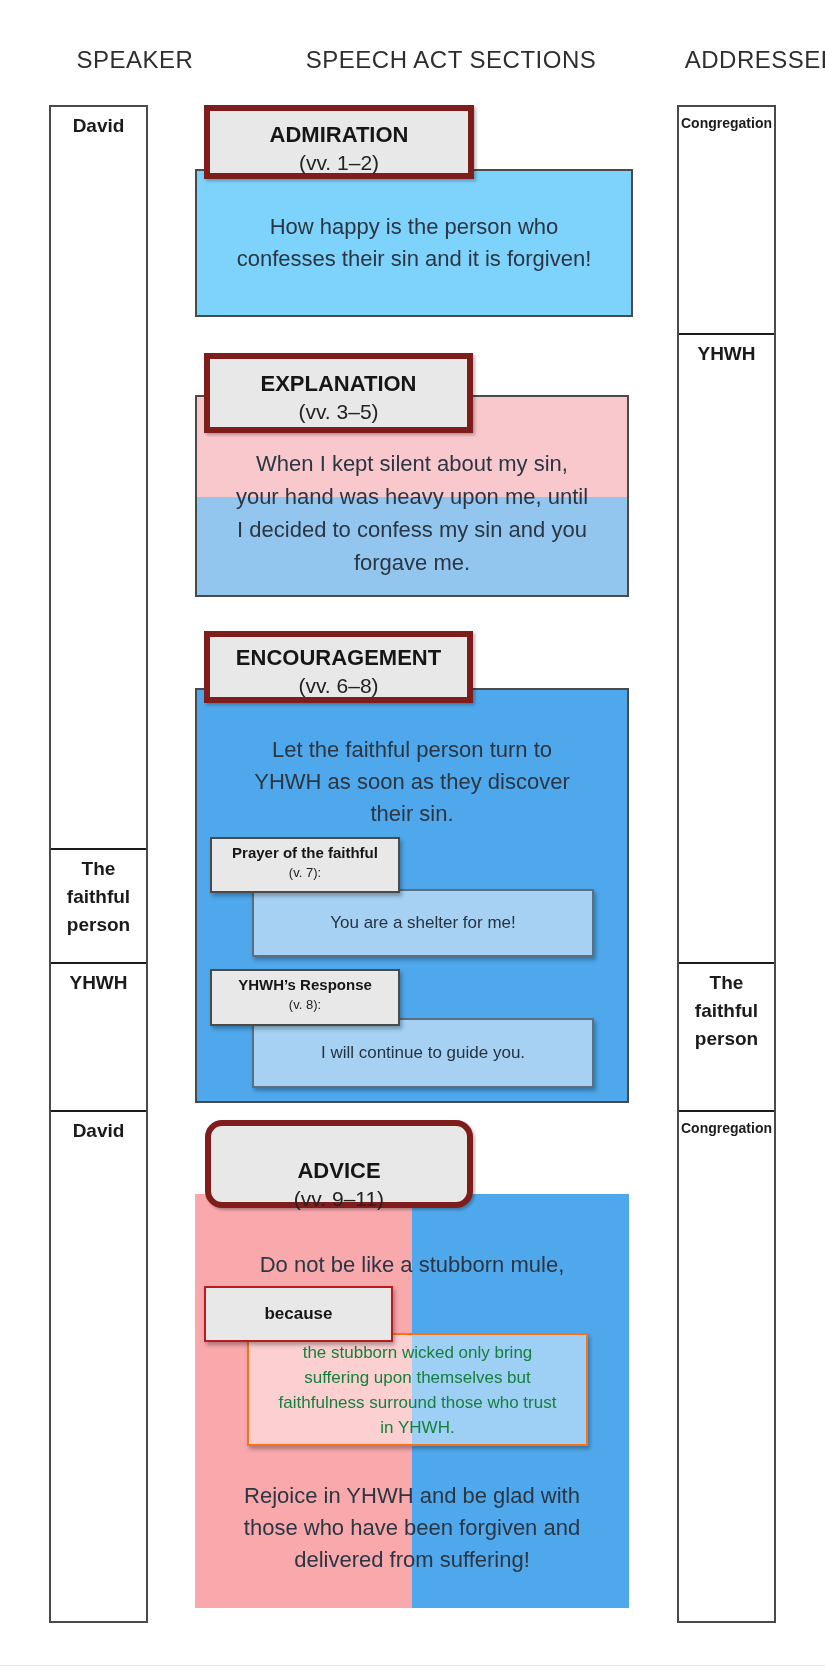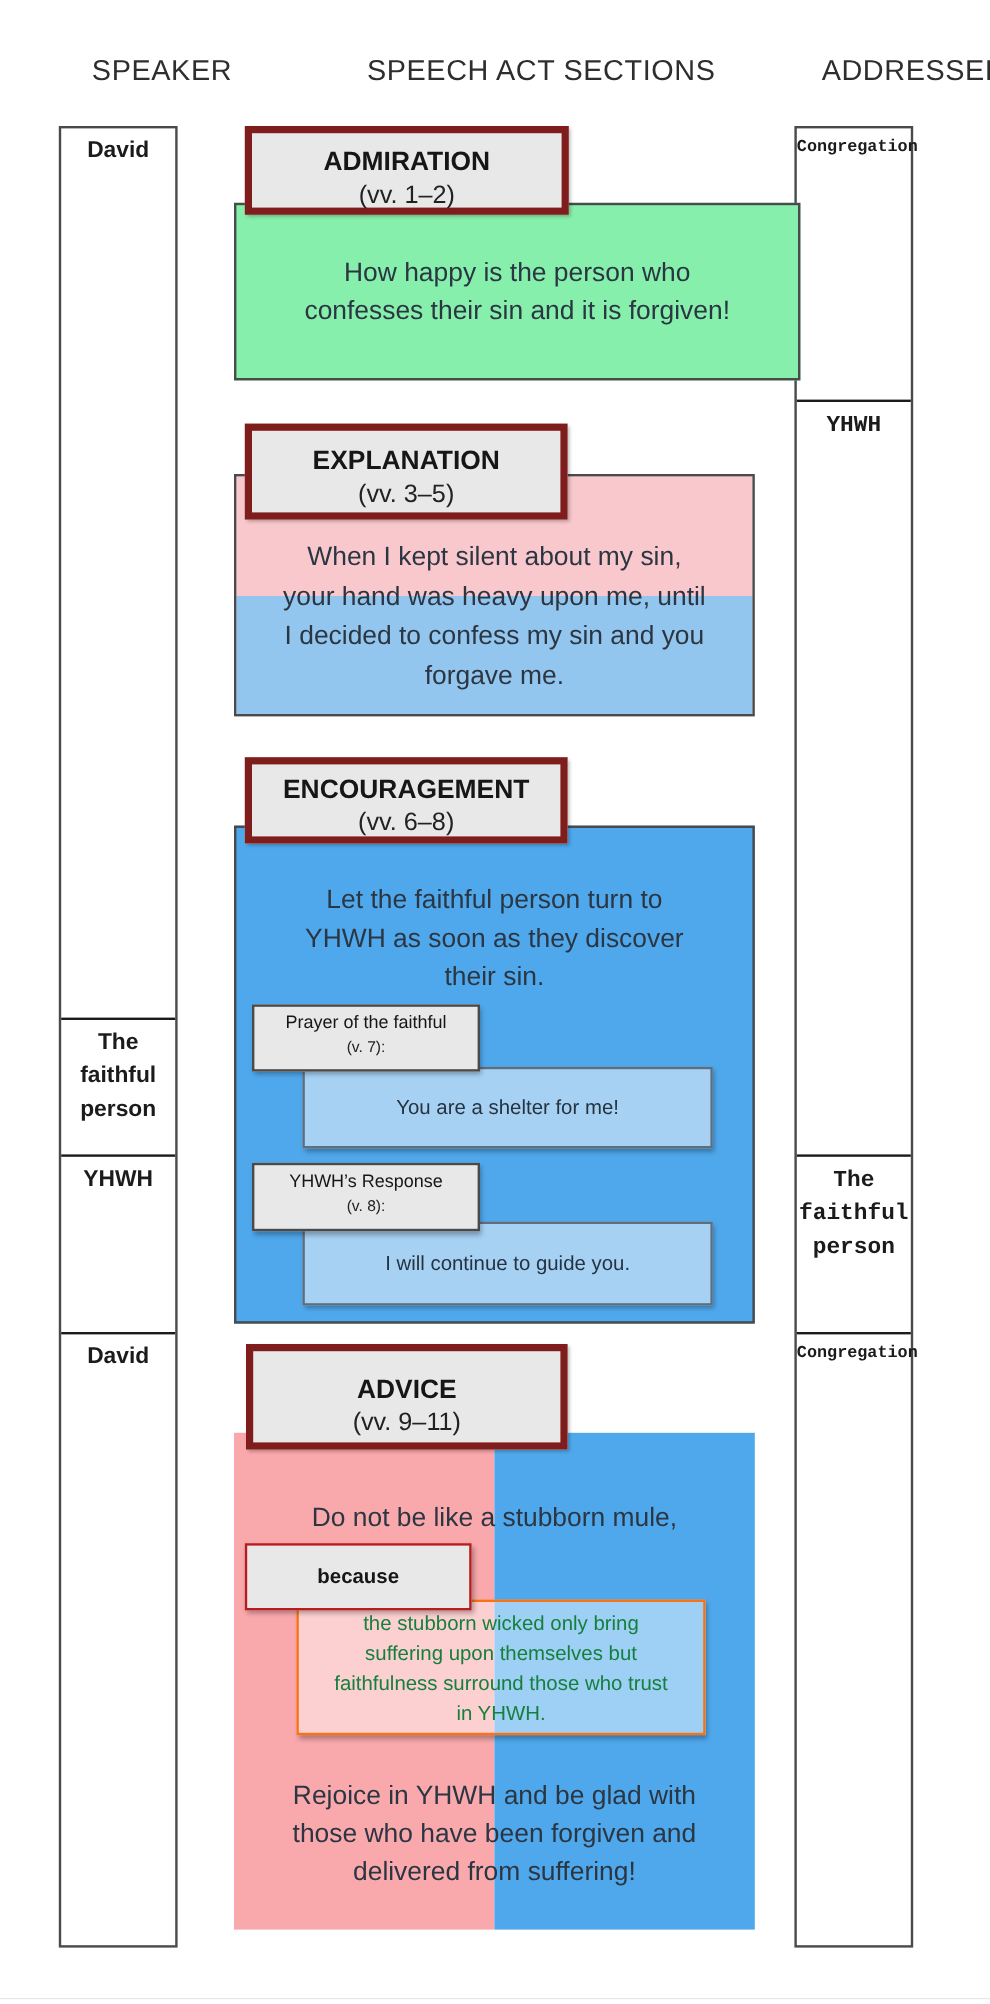--- a/index.html
+++ b/index.html
@@ -21,21 +21,21 @@
   .sec-title{font-weight:bold;font-size:22px;line-height:28px;color:#161616;}
   .sec-verse{font-size:21px;line-height:28px;color:#222;}
   
   .content{position:absolute;box-sizing:border-box;z-index:1;}
   .bordered{border:2px solid #4a4a4a;}
   .bigtxt{position:absolute;left:0;right:0;text-align:center;font-size:22px;line-height:32px;color:#2b3642;z-index:1;}
   .bigtxt.tight{line-height:33px;}
   
   .subgray{position:absolute;background:#e8e8e8;border:2px solid #4a4a4a;box-sizing:border-box;
            text-align:center;z-index:3;box-shadow:2px 3px 4px rgba(0,0,0,0.3);padding-top:4px;}
-  .sub-title{font-weight:normal;font-size:15px;line-height:20px;color:#161616;}
+  .sub-title{font-weight:bold;font-size:15px;line-height:20px;color:#161616;}
   .sub-verse{font-size:13px;line-height:19px;color:#222;}
   
   .quote{position:absolute;background:#a6d1f3;border:2px solid #5c6f80;box-sizing:border-box;z-index:2;
          display:flex;align-items:center;justify-content:center;text-align:center;
          font-size:17px;color:#253341;box-shadow:2px 3px 4px rgba(0,0,0,0.3);}
   
   .half{position:absolute;top:0;bottom:0;width:217px;z-index:0;}
   .reason{position:absolute;background:rgba(255,255,255,0.45);border:2px solid #f97316;box-sizing:border-box;
           z-index:2;text-align:center;font-size:17px;line-height:25px;color:#15803d;padding-top:5px;
           box-shadow:2px 3px 4px rgba(0,0,0,0.3);}
@@ -61,40 +61,40 @@
       <div class="col-label">The faithful person</div>
     </div>
     <div class="col-seg divided" style="top:855px;height:148px;">
       <div class="col-label">YHWH</div>
     </div>
     <div class="col-seg divided" style="top:1003px;height:511px;">
       <div class="col-label">David</div>
     </div>
   </div>
 
-  <div class="col" style="left:662px;font-family:Liberation Mono, monospace;">
+  <div class="col" style="left:677px;">
     <div class="col-seg" style="top:0;height:226px;">
       <div class="col-label small">Congregation</div>
     </div>
     <div class="col-seg divided" style="top:226px;height:629px;">
       <div class="col-label">YHWH</div>
     </div>
     <div class="col-seg divided" style="top:855px;height:148px;">
       <div class="col-label">The faithful person</div>
     </div>
     <div class="col-seg divided" style="top:1003px;height:511px;">
       <div class="col-label small">Congregation</div>
     </div>
   </div>
 
   <div class="hdrbox" style="left:204px;top:105px;width:270px;height:74px;padding-top:10px;">
     <div class="sec-title">ADMIRATION</div>
     <div class="sec-verse">(vv. 1–2)</div>
   </div>
-  <div class="content bordered" style="left:195px;top:169px;width:472px;height:148px;background:#86efac;">
+  <div class="content bordered" style="left:195px;top:169px;width:438px;height:148px;background:#7dd3fc;">
     <div class="bigtxt" style="top:40px;">
       <div>How happy is the person who</div>
       <div>confesses their sin and it is forgiven!</div>
     </div>
   </div>
 
   <div class="hdrbox" style="left:204px;top:353px;width:269px;height:80px;padding-top:11px;">
     <div class="sec-title">EXPLANATION</div>
     <div class="sec-verse">(vv. 3–5)</div>
   </div>
@@ -126,21 +126,21 @@
     </div>
     <div class="subgray" style="left:13px;top:279px;width:190px;height:57px;">
       <div class="sub-title">YHWH’s Response</div>
       <div class="sub-verse">(v. 8):</div>
     </div>
     <div class="quote" style="left:55px;top:328px;width:342px;height:70px;">
       <div>I will continue to guide you.</div>
     </div>
   </div>
 
-  <div class="hdrbox" style="left:205px;top:1120px;width:268px;height:88px;padding-top:18px;">
+  <div class="hdrbox" style="left:205px;top:1120px;width:268px;height:88px;padding-top:31px;border-radius:17px;">
     <div class="sec-title">ADVICE</div>
     <div class="sec-verse">(vv. 9–11)</div>
   </div>
   <div class="content" style="left:195px;top:1194px;width:434px;height:414px;">
     <div class="half" style="left:0;background:#f9a8ac;"></div>
     <div class="half" style="left:217px;background:#4fa8ec;"></div>
     <div class="bigtxt" style="top:55px;">
       <div>Do not be like a stubborn mule,</div>
     </div>
     <div class="because" style="left:9px;top:92px;width:189px;height:56px;">

